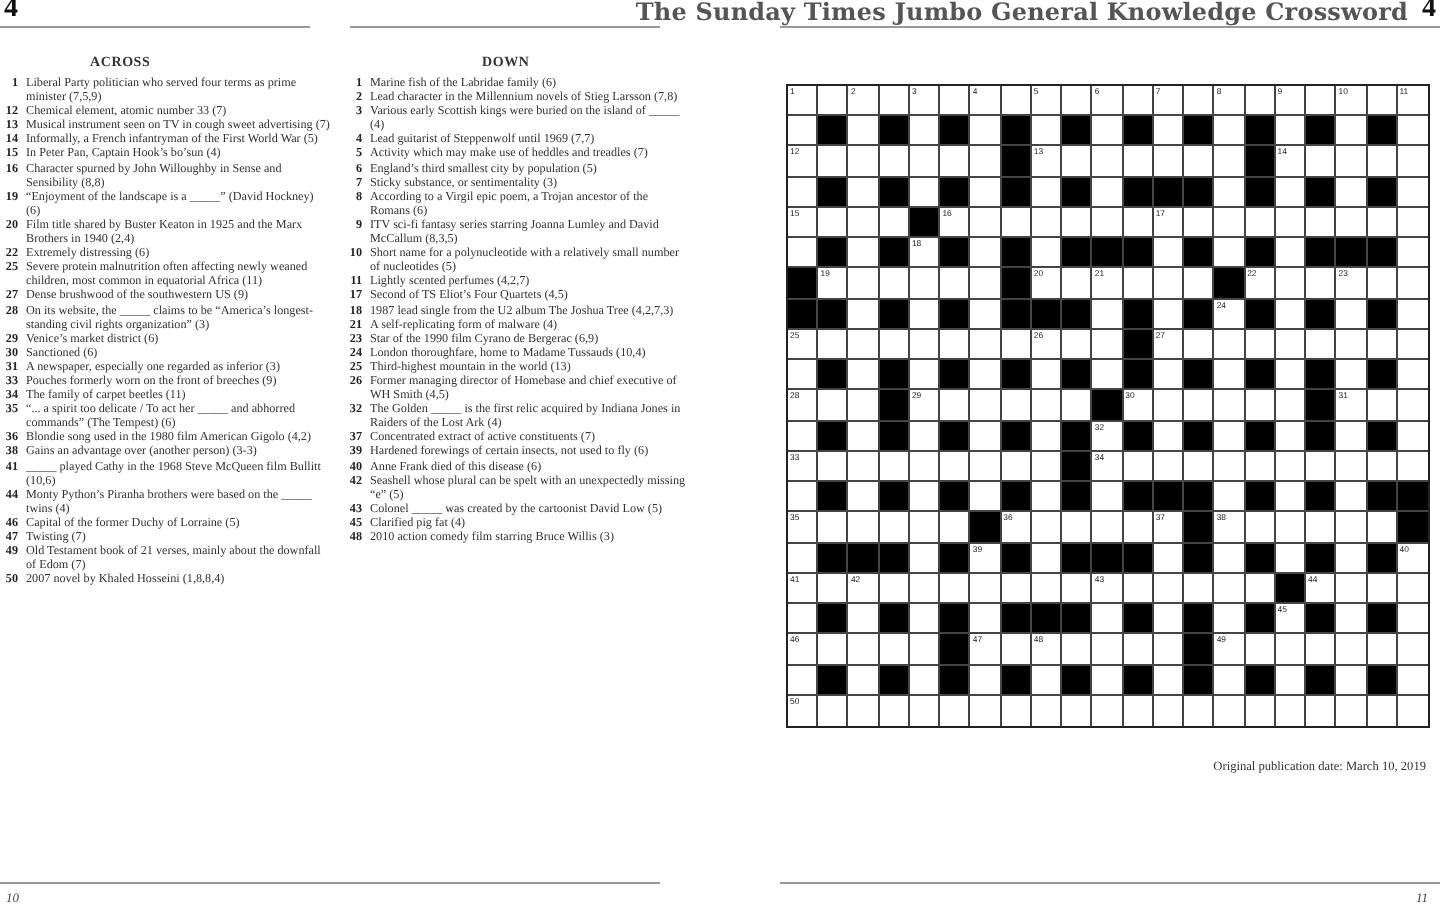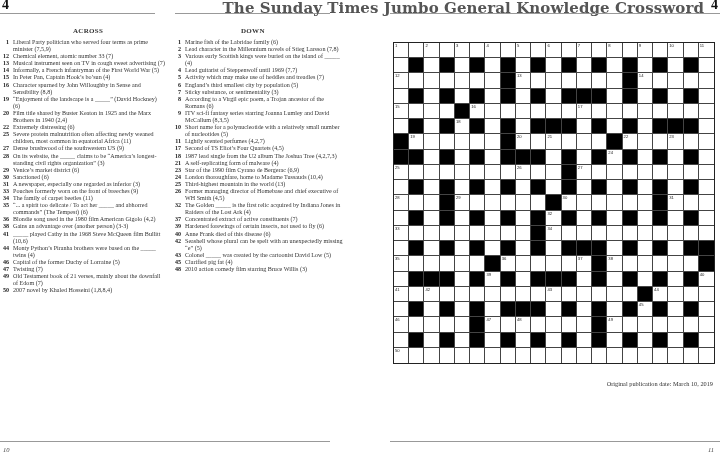--- a/index.html
+++ b/index.html
@@ -1,19 +1,19 @@
 <!DOCTYPE html>
 <html><head>
 <meta charset="utf-8">
 <style>
   html, body { margin:0; padding:0; background:#fff; }
   body { width:720px; height:456px; position:relative; overflow:hidden; font-family:"Liberation Serif", serif; color:#2a2a2a; }
   .page-num-left { position:absolute; left:2px; top:-3px; font-size:14px; font-weight:bold; color:#111; }
   .page-num-right { position:absolute; right:2px; top:-3px; font-size:14px; font-weight:bold; color:#111; }
-  .title { position:absolute; right:16px; top:-1px; font-family:"DejaVu Serif", serif; font-weight:bold; font-size:15px; color:#555; letter-spacing:0.1px; }
+  .title { position:absolute; right:16px; top:-1px; font-family:"DejaVu Serif", serif; font-weight:bold; font-size:12px; color:#555; letter-spacing:0.1px; }
   .rule { position:absolute; height:1px; background:#999; }
   .col-head { position:absolute; top:27px; font-size:7px; font-weight:bold; letter-spacing:0.3px; color:#333; }
   .clues { position:absolute; top:39px; font-size:6.1px; line-height:7.1px; color:#333; }
   .clue { display:flex; }
   .clue .n { width:9px; flex:none; text-align:right; margin-right:4px; font-weight:bold; color:#222; }
   .clue .t { flex:1; }
   .grid { position:absolute; left:393px; top:42px; width:322px; height:322px; display:grid; grid-template-columns:repeat(21, 1fr); grid-template-rows:repeat(21, 1fr); border:1px solid #222; box-sizing:border-box; }
   .cell { border-right:1px solid #444; border-bottom:1px solid #444; position:relative; background:#fff; box-sizing:border-box; }
   .cell.b { background:#000; }
   .cell .num { position:absolute; left:1px; top:0px; font-family:"Liberation Sans", sans-serif; font-size:4.2px; line-height:5px; color:#222; }
@@ -22,21 +22,21 @@
   .folio-right { position:absolute; right:6px; top:446px; font-size:6.5px; font-style:italic; color:#444; }
 </style>
 </head>
 <body>
 
 <div>
   <span class="page-num-left">4</span>
   <div class="rule" style="left:0;top:13px;width:155px;"></div>
   <div class="rule" style="left:175px;top:13px;width:155px;"></div>
 
-  <div class="col-head" style="left:73px;">ACROSS</div>
+  <div class="col-head" style="left:45px;">ACROSS</div>
   <div class="col-head" style="left:241px;">DOWN</div>
 
   <div class="clues" id="across-list" style="left:0px;width:165px;">
       <div class="clue">
         <span class="n">1</span>
         <span class="t">Liberal Party politician who served four terms as prime minister (7,5,9)</span>
       </div>
       <div class="clue">
         <span class="n">12</span>
         <span class="t">Chemical element, atomic number 33 (7)</span>

